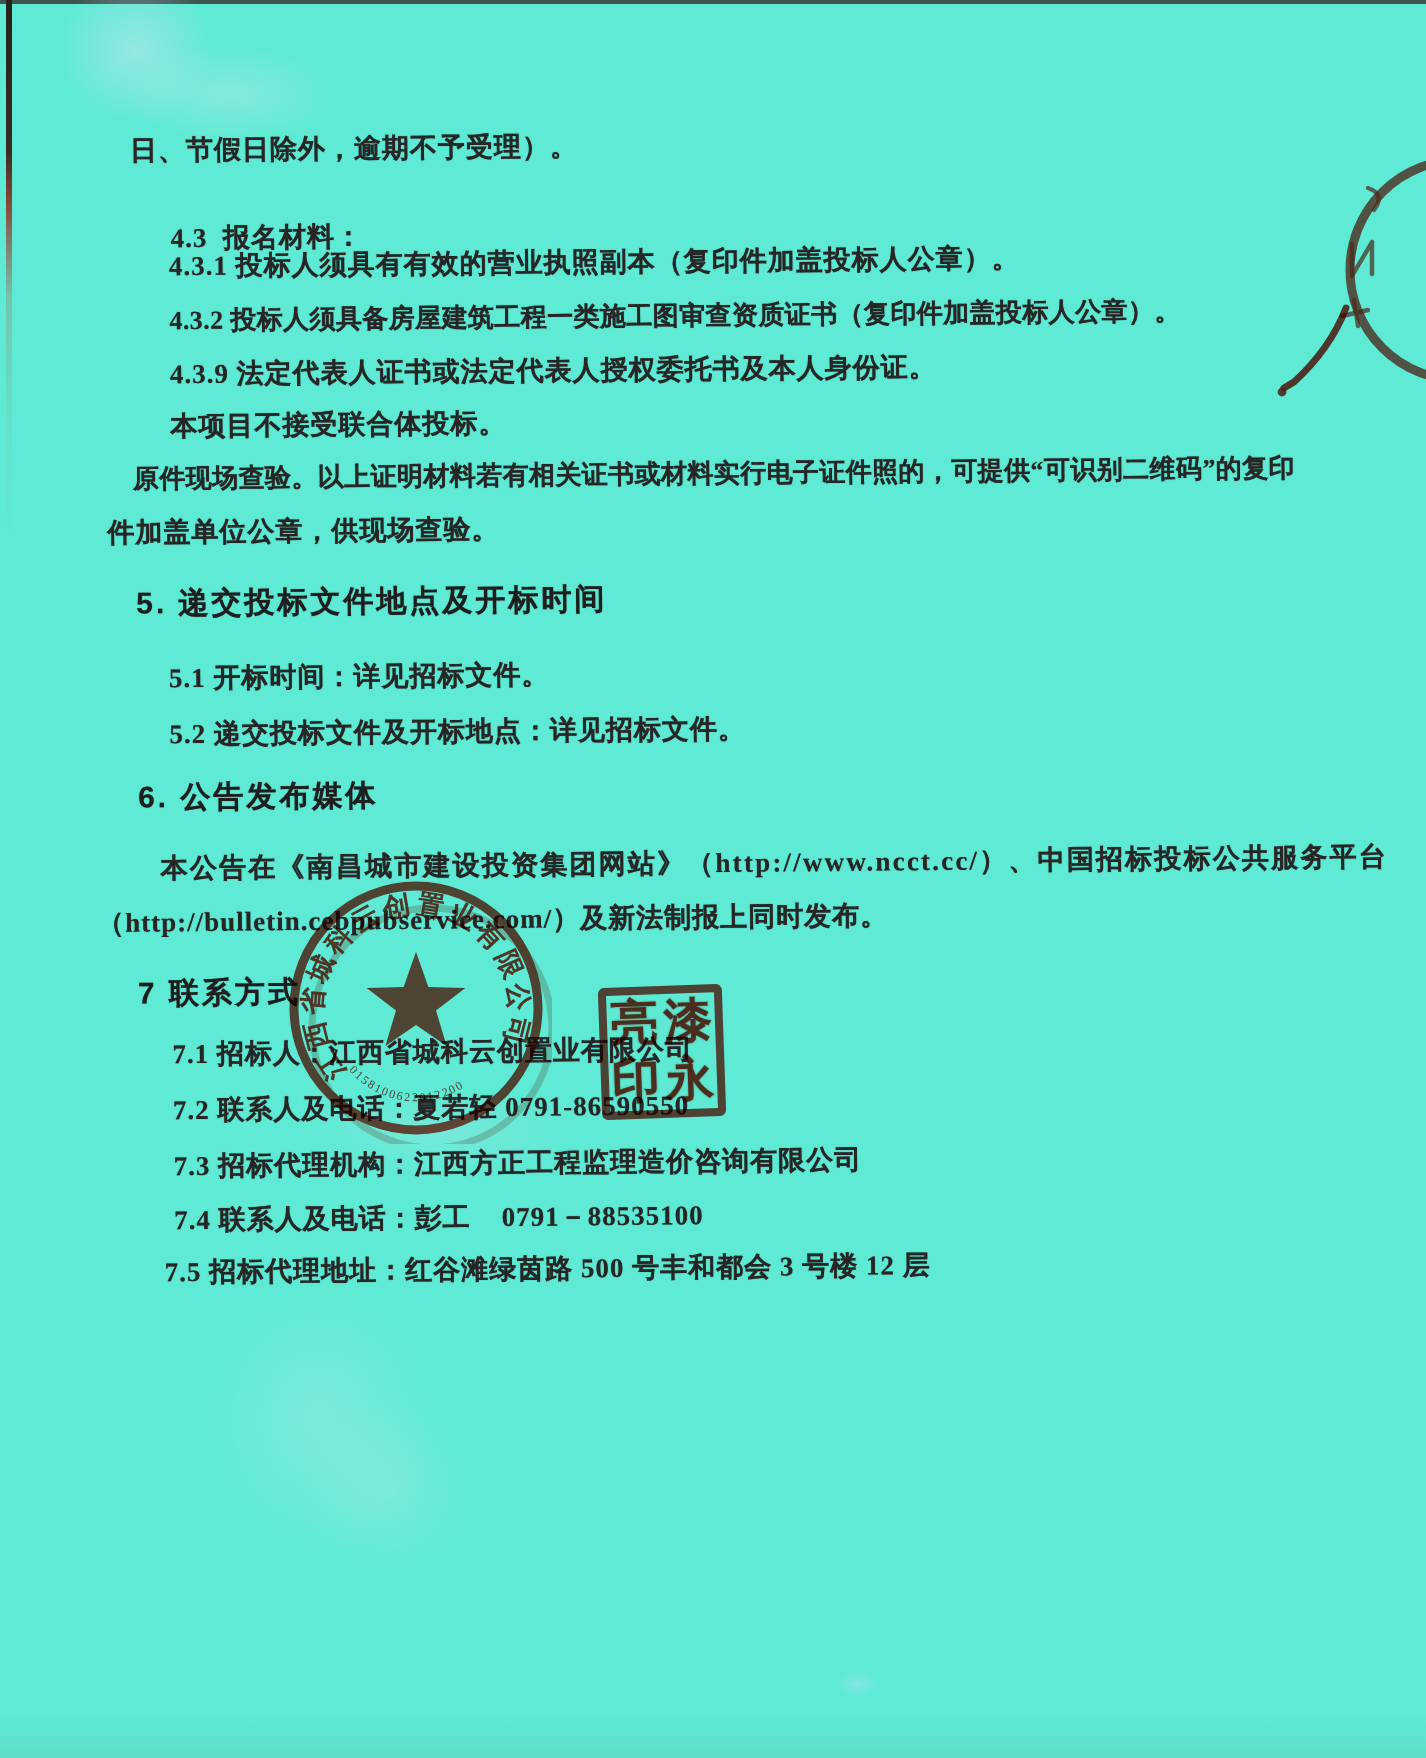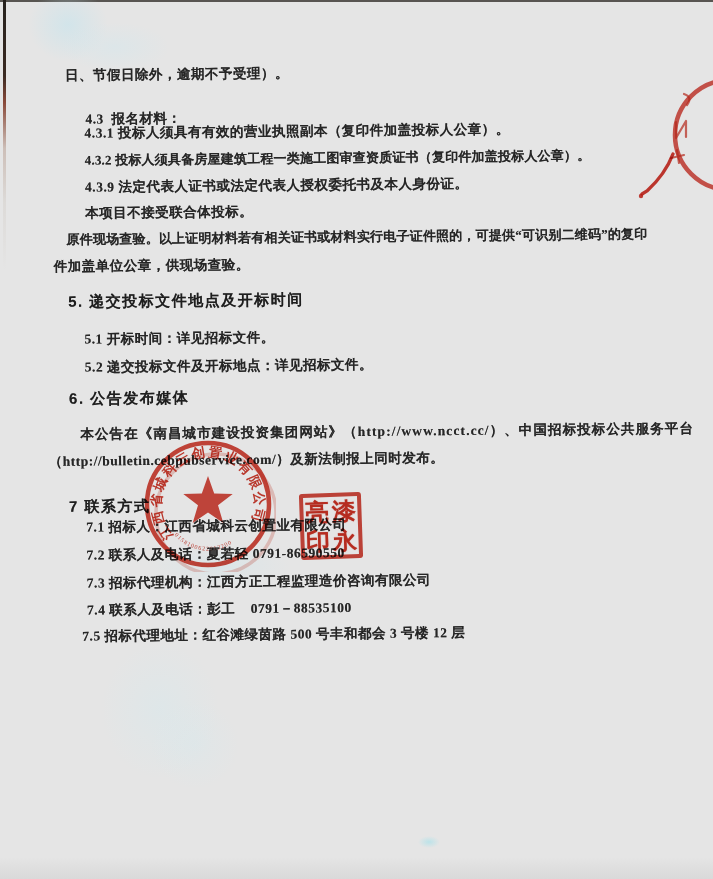--- a/index.html
+++ b/index.html
@@ -1,19 +1,19 @@
 <!DOCTYPE html>
 <html><head>
 <meta charset="utf-8">
 <style>
   html,body{margin:0;padding:0;background:#ffffff;}
   .page{
     position:relative;
     width:713px;height:879px;
-    background:#e5e5e5;
+    background:#5eead4;
     overflow:hidden;
     font-family:"Liberation Serif", serif;
   }
   
   .edge-top{position:absolute;left:0;top:0;width:713px;height:2px;background:#35312c;opacity:.8;}
   .edge-left{
     position:absolute;left:3px;top:0;width:2.5px;height:270px;
     background:linear-gradient(to bottom,#26221e 0%,#3a2a22 28%,#8a4a3a 38%,rgba(160,120,100,.35) 55%,rgba(160,140,120,.12) 75%,rgba(160,140,120,0) 100%);
   }
   .page::after{
@@ -97,21 +97,21 @@
     <div class="line" style="left:55px;top:255px">件加盖单位公章，供现场查验。</div>
 
     <div class="line heading" style="left:69px;top:290px">5. 递交投标文件地点及开标时间</div>
     <div class="line" style="left:85px;top:328px">5.1 开标时间：详见招标文件。</div>
     <div class="line" style="left:85px;top:356px">5.2 递交投标文件及开标地点：详见招标文件。</div>
 
     <div class="line heading" style="left:69px;top:387px">6. 公告发布媒体</div>
     <div class="line wide" style="left:80px;top:423px">本公告在《南昌城市建设投资集团网站》（http://www.ncct.cc/）、中国招标投标公共服务平台</div>
     <div class="line" style="left:48px;top:450px">（http://bulletin.cebpubservice.com/）及新法制报上同时发布。</div>
 
-    <div class="line heading" style="left:68px;top:495px">7 联系方式</div>
+    <div class="line heading" style="left:68px;top:485px">7 联系方式</div>
     <div class="line" style="left:85px;top:516px">7.1 招标人：江西省城科云创置业有限公司</div>
     <div class="line" style="left:85px;top:544px">7.2 联系人及电话：夏若轻 0791-86590550</div>
     <div class="line" style="left:85px;top:572px">7.3 招标代理机构：江西方正工程监理造价咨询有限公司</div>
     <div class="line" style="left:85px;top:599px">7.4 联系人及电话：彭工    0791－88535100</div>
     <div class="line" style="left:80px;top:625px">7.5 招标代理地址：红谷滩绿茵路 500 号丰和都会 3 号楼 12 层</div>
   </div>
 
   <div class="stampwrap" style="left:142px;top:438px;width:134px;height:134px">
     <svg width="134" height="134" viewBox="0 0 134 134">
       <defs>

